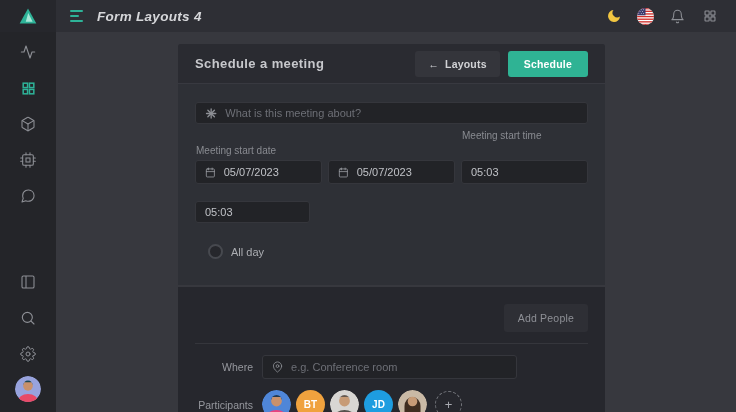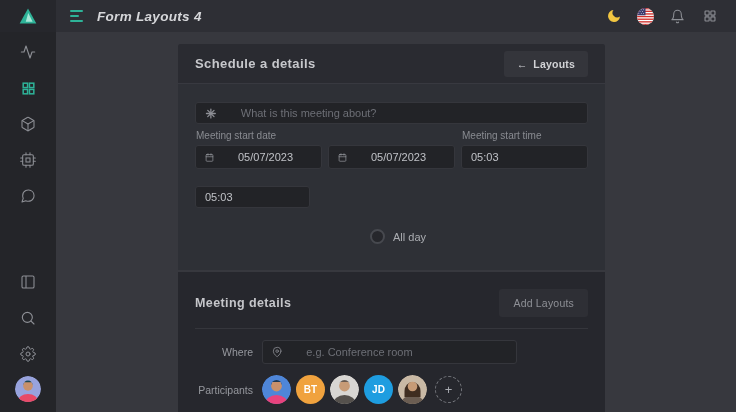--- a/index.html
+++ b/index.html
@@ -40,30 +40,30 @@
                  border-radius:3px 3px 0 0; display:flex; align-items:center; padding:0 17px; }
   .card-title { font-size:13px; font-weight:bold; letter-spacing:.4px; color:#c7c8cc; }
   .hdr-actions { margin-left:auto; display:flex; gap:8px; }
   .btn { border:none; border-radius:3px; font-family:inherit; font-size:10.5px; font-weight:bold;
          padding:7px 13px; cursor:pointer; letter-spacing:.2px; display:flex; align-items:center; gap:6px; }
   .btn-cancel { background:#34353b; color:#d2d3d6; }
   .btn-schedule { background:#2fb394; color:#ffffff; padding:7px 16px; }
 
   .card-body { padding:18px 17px 26px; }
   .inp { background:#222327; border:1px solid #35363c; border-radius:3px; display:flex;
-         align-items:center; padding:0 9px; gap:24px; }
+         align-items:center; padding:0 9px; gap:8px; }
   .inp input { background:transparent; border:none; outline:none; color:#c0c2c7;
                font-family:inherit; font-size:11px; width:100%; padding:0; }
   .inp input::placeholder { color:#6d6f76; }
   .inp-topic { height:22px; }
   .form-grid { display:grid; grid-template-columns:1fr 1fr 1fr; column-gap:6px; margin-top:6px; }
   .fld-label { font-size:10px; color:#898b91; padding:0 0 4px 1px; height:15px; display:flex; align-items:flex-end; }
   .inp-date, .inp-time { height:24px; }
   .inp-time2 { height:22px; width:115px; margin-top:17px; }
-  .chk-row { margin-top:21px; padding-left:13px; display:flex; align-items:center; gap:21px;flex-direction:column; }
+  .chk-row { margin-top:21px; padding-left:13px; display:flex; align-items:center; gap:21px; }
   .chk { display:flex; align-items:center; gap:8px; cursor:pointer; }
   .chk-circle { width:15px; height:15px; border-radius:50%; border:2px solid #47494f; background:#26272c; }
   .chk-label { font-size:11px; color:#abadb2; }
 
   .card-bottom { margin-top:2px; background:#26272d; padding:17px 17px 20px; }
   .details-hdr { display:flex; align-items:center; min-height:27px; }
   .details-title { font-size:12.5px; font-weight:bold; letter-spacing:.4px; color:#c5c6ca; }
   .btn-addpeople { margin-left:auto; background:#2e2f35; color:#8e9096; font-weight:normal; padding:8px 14px; }
   .details-divider { border:none; border-top:1px solid #35363c; margin-top:11px; }
   .detail-row { display:flex; align-items:center; margin-top:11px; }
@@ -225,43 +225,44 @@
         </svg>
       </div>
     </div>
   </div>
 </div>
 
 <div class="card">
 
   <div class="card-top">
     <div class="card-header">
-      <div class="card-title">Schedule a details</div>
+      <div class="card-title">Schedule a meeting</div>
       <div class="hdr-actions">
         <button class="btn btn-cancel">
           <span>←</span>
           <span>Layouts</span>
         </button>
+        <button class="btn btn-schedule">Schedule</button>
       </div>
     </div>
 
     <div class="card-body">
       <div class="inp inp-topic">
         <svg width="13" height="13" viewBox="0 0 24 24" stroke="#8e9096" stroke-width="2.6" stroke-linecap="round">
           <line x1="12" y1="3" x2="12" y2="21"></line>
             <line x1="3" y1="12" x2="21" y2="12"></line>
           <line x1="5.6" y1="5.6" x2="18.4" y2="18.4"></line>
             <line x1="18.4" y1="5.6" x2="5.6" y2="18.4"></line>
         </svg>
         <input type="text" placeholder="What is this meeting about?" style="">
       </div>
 
       <div class="form-grid">
+        <div class="fld-label" style="grid-column:3;">Meeting start time</div>
         <div class="fld-label" style="grid-column:1;">Meeting start date</div>
-        <div class="fld-label" style="grid-column:3;">Meeting start time</div>
 
         <div class="inp inp-date" style="grid-column:1;">
           <svg width="13" height="13" viewBox="0 0 24 24" fill="none" stroke="#9a9ca2" stroke-width="1.8" stroke-linecap="round">
             <rect x="3" y="4" width="18" height="18" rx="2"></rect>
               <line x1="16" y1="2" x2="16" y2="6"></line>
             <line x1="8" y1="2" x2="8" y2="6"></line>
               <line x1="3" y1="10" x2="21" y2="10"></line>
           </svg>
           <input type="text" value="05/07/2023" style="">
         </div>
@@ -287,22 +288,21 @@
         <div class="chk">
           <span class="chk-circle"></span>
           <span class="chk-label">All day</span>
         </div>
       </div>
     </div>
   </div>
 
   <div class="card-bottom">
     <div class="details-hdr">
-      <div class="details-title">Meeting details</div>
-      <button class="btn btn-addpeople">Add Layouts</button>
+      <button class="btn btn-addpeople">Add People</button>
     </div>
     <hr class="details-divider">
 
     <div class="detail-row row-where">
       <div class="detail-label">Where</div>
       <div class="detail-content">
         <div class="inp inp-where">
           <svg width="12" height="12" viewBox="0 0 24 24" fill="none" stroke="#8e9096" stroke-width="1.8" stroke-linecap="round" stroke-linejoin="round">
             <path d="M21 10c0 7-9 13-9 13s-9-6-9-13a9 9 0 0 1 18 0z"></path>
               <circle cx="12" cy="10" r="3"></circle>

